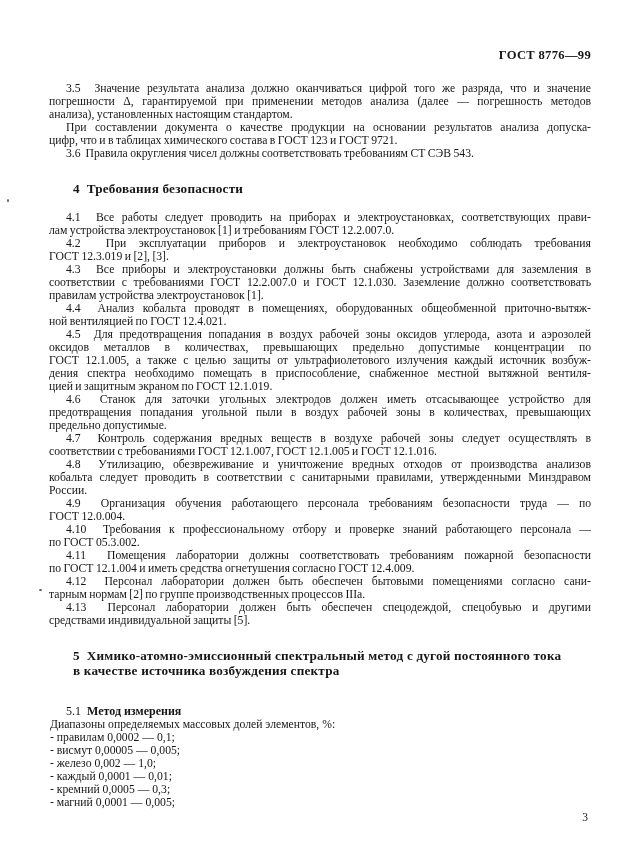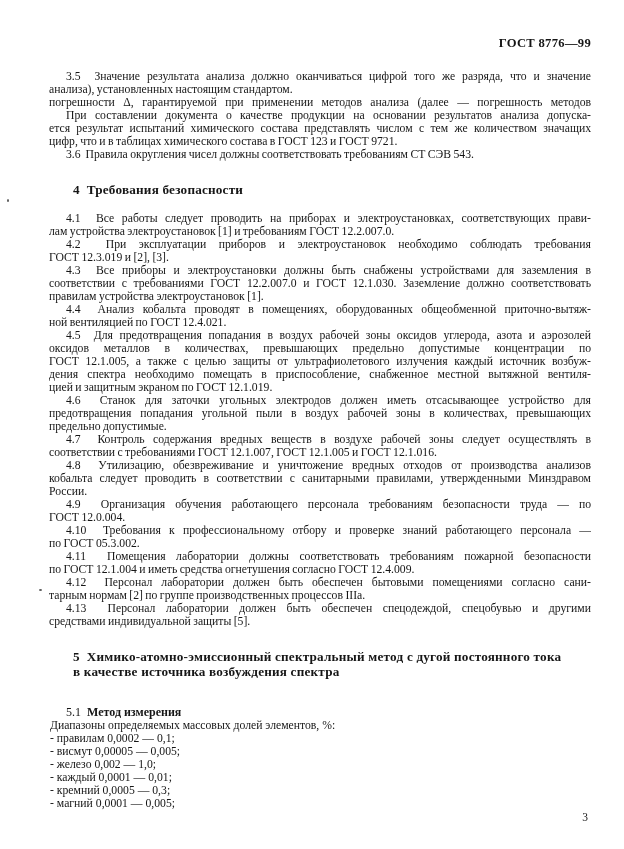--- a/index.html
+++ b/index.html
@@ -8,21 +8,21 @@
     width: 624px;
     height: 849px;
     background: #ffffff;
     overflow: hidden;
     font-family: "Liberation Serif", serif;
     color: #161616;
   }
   .content {
     position: absolute;
     left: 49px;
-    top: 4px;
+    top: 16px;
     width: 542px;
   }
   .header {
     margin: 33px 0 20px 0;
     text-align: right;
     font-weight: bold;
     font-size: 12.6px;
     line-height: 13px;
     letter-spacing: 0.3px;
   }
@@ -70,26 +70,25 @@
 <body>
 
 <div class="page">
   <div class="artifact a1"></div>
   <div class="artifact a2"></div>
   <div class="content">
     <div class="header">ГОСТ 8776—99</div>
     <div class="docbody">
         <div>
           <div class="line first just">3.5&nbsp; Значение результата анализа должно оканчиваться цифрой того же разряда, что и значение</div>
+          <div class="line just">погрешности Δ, гарантируемой при применении методов анализа (далее — погрешность методов</div>
           <div class="line">анализа), установленных настоящим стандартом.</div>
-          <div class="line just">погрешности Δ, гарантируемой при применении методов анализа (далее — погрешность методов</div>
         </div>
         <div>
           <div class="line first just">При составлении документа о качестве продукции на основании результатов анализа допуска-</div>
-          <div class="line just">ется результат испытаний химического состава представлять числом с тем же количеством значащих</div>
           <div class="line">цифр, что и в таблицах химического состава в ГОСТ 123 и ГОСТ 9721.</div>
         </div>
         <div>
           <div class="line first">3.6&nbsp; Правила округления чисел должны соответствовать требованиям СТ СЭВ 543.</div>
         </div>
         <div class="h1">
           <div>4&nbsp; Требования безопасности</div>
         </div>
         <div>
           <div class="line first just">4.1&nbsp; Все работы следует проводить на приборах и электроустановках, соответствующих прави-</div>

